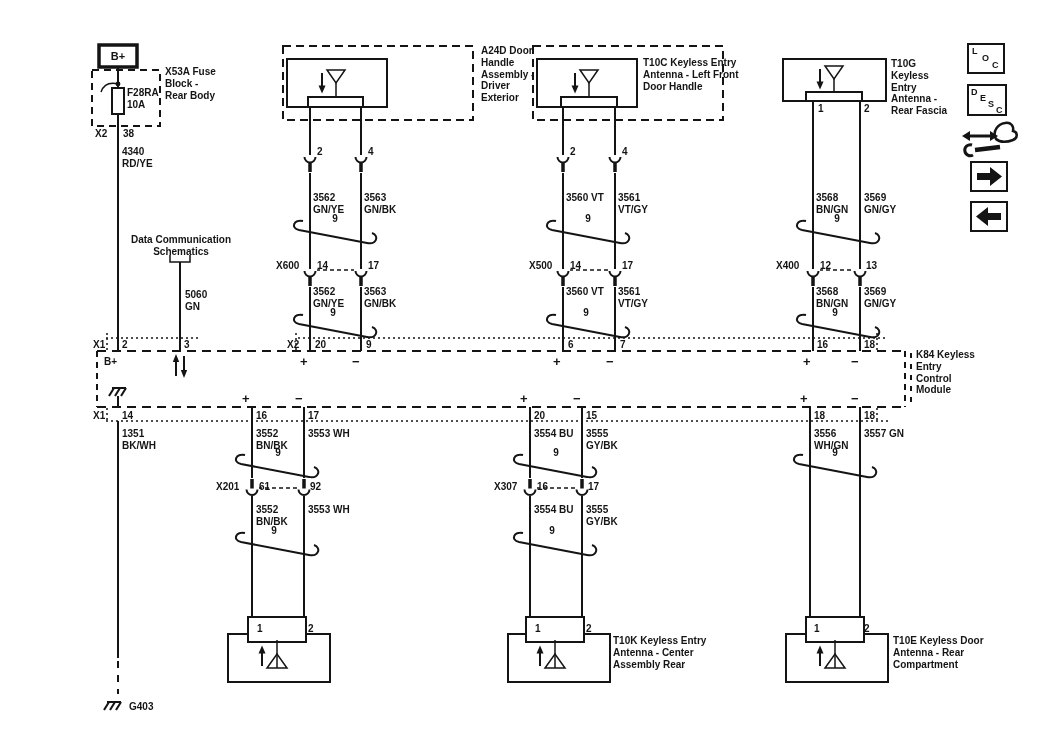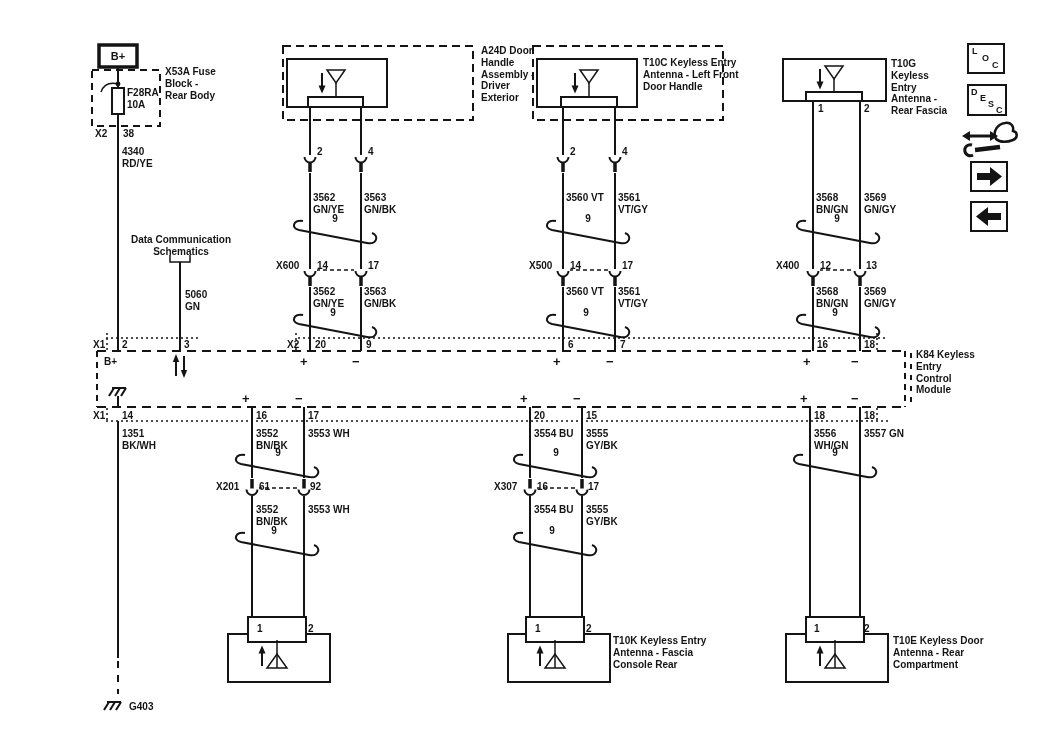--- a/index.html
+++ b/index.html
@@ -274,21 +274,21 @@
   <div class="lb" style="left:586px;top:428px;width:46px">3555 GY/BK</div>
   <div class="lb ctr" style="left:549px;top:447px;width:14px">9</div>
   <div class="lb ra" style="left:494px;top:481px;width:30px">X307</div>
   <div class="lb" style="left:537px;top:481px;width:18px">16</div>
   <div class="lb" style="left:588px;top:481px;width:18px">17</div>
   <div class="lb" style="left:534px;top:504px;width:46px">3554 BU</div>
   <div class="lb" style="left:586px;top:504px;width:46px">3555 GY/BK</div>
   <div class="lb ctr" style="left:545px;top:525px;width:14px">9</div>
   <div class="lb" style="left:535px;top:623px;width:14px">1</div>
   <div class="lb" style="left:586px;top:623px;width:14px">2</div>
-  <div class="lb" style="left:613px;top:635px;width:106px">T10K Keyless Entry Antenna - Fascia Console Rear</div>
+  <div class="lb" style="left:613px;top:635px;width:106px">T10K Keyless Entry Antenna - Center Assembly Rear</div>
 
   <div class="lb" style="left:814px;top:428px;width:48px">3556 WH/GN</div>
   <div class="lb" style="left:864px;top:428px;width:42px">3557 GN</div>
   <div class="lb ctr" style="left:828px;top:447px;width:14px">9</div>
   <div class="lb" style="left:814px;top:623px;width:14px">1</div>
   <div class="lb" style="left:864px;top:623px;width:14px">2</div>
   <div class="lb" style="left:893px;top:635px;width:92px">T10E Keyless Door Antenna - Rear Compartment</div>
 
   <div>
     <span class="ic" style="left:972px;top:47px">L</span>

